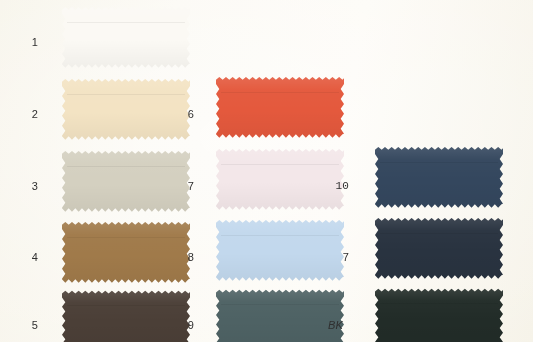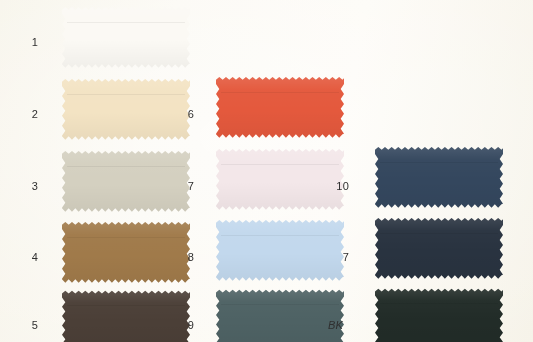--- a/index.html
+++ b/index.html
@@ -129,21 +129,21 @@
       <div class="swatch-label" style="left: 164px; top: 252px; width: 30px; color: rgb(47, 47, 47);">8</div>
       <div class="swatch-chip" style="left: 216px; top: 219px; width: 128px; height: 62px; background: rgb(194, 216, 237);">
         <div class="sheen"></div>
         <div class="crease"></div>
       </div>
       <div class="swatch-label" style="left: 164px; top: 320px; width: 30px; color: rgb(47, 47, 47);">9</div>
       <div class="swatch-chip" style="left: 216px; top: 289px; width: 128px; height: 58px; background: rgb(78, 98, 100);">
         <div class="sheen"></div>
         <div class="crease"></div>
       </div>
-      <div class="swatch-label" style="left: 319px; top: 181px; width: 30px; color: rgb(47, 47, 47);">10</div>
+      <div class="swatch-label" style="left: 319px; top: 181px; width: 30px; color: rgb(47, 47, 47); font-family: Liberation Mono, monospace;">10</div>
       <div class="swatch-chip" style="left: 375px; top: 146px; width: 128px; height: 62px; background: rgb(52, 71, 94);">
         <div class="sheen"></div>
         <div class="crease"></div>
       </div>
       <div class="swatch-label" style="left: 319px; top: 252px; width: 30px; color: rgb(47, 47, 47);">7</div>
       <div class="swatch-chip" style="left: 375px; top: 217px; width: 128px; height: 62px; background: rgb(41, 51, 64);">
         <div class="sheen"></div>
         <div class="crease"></div>
       </div>
       <div class="swatch-label" style="left: 313px; top: 320px; width: 30px; color: rgb(47, 47, 47); font-style: italic;">BK</div>

